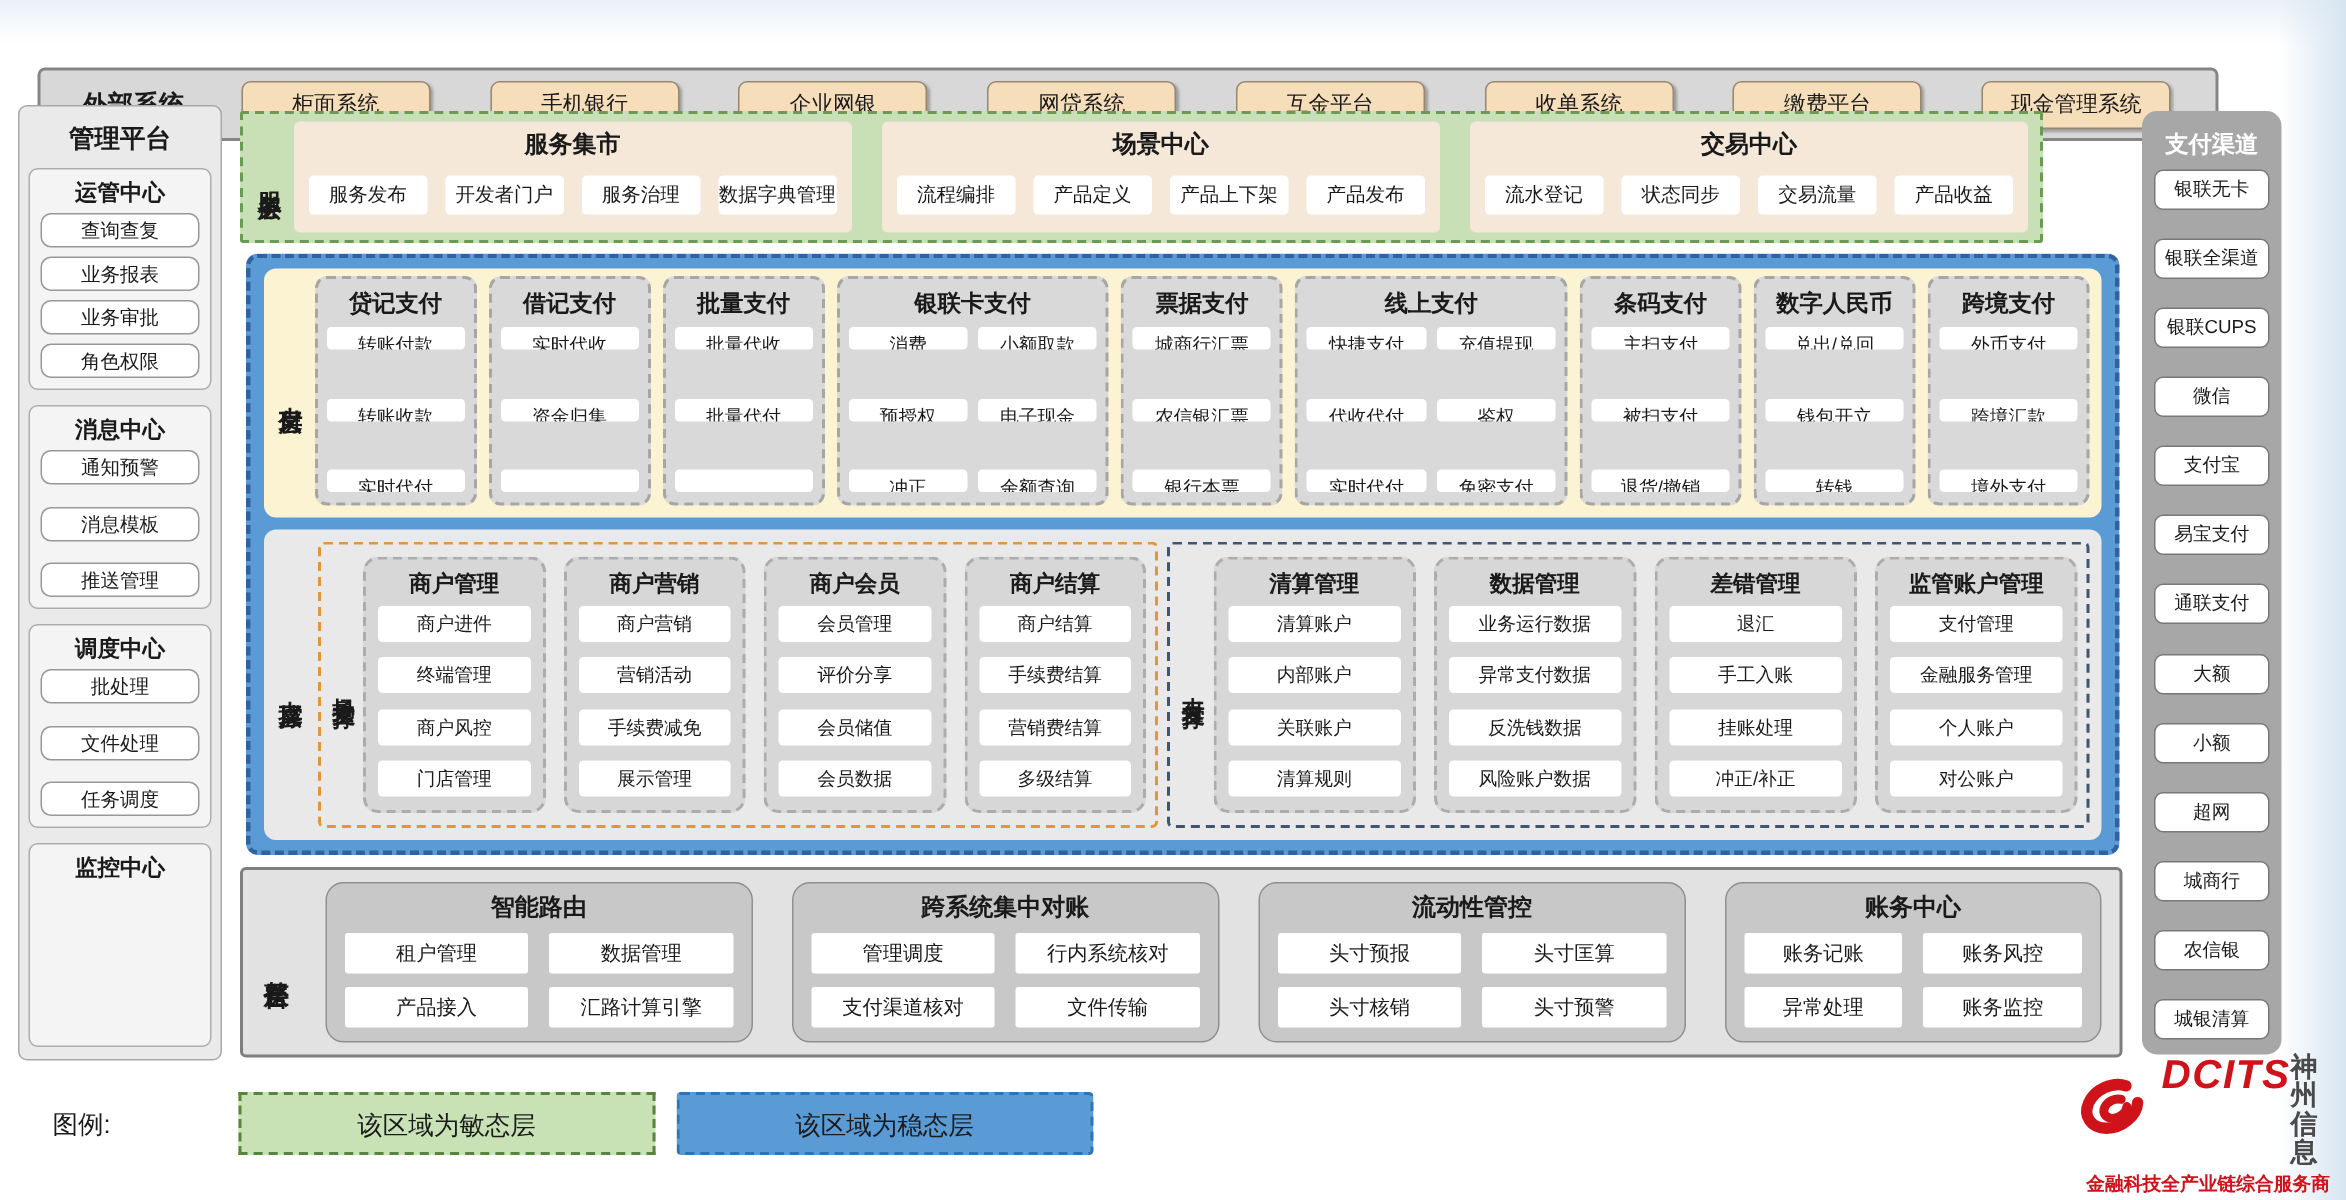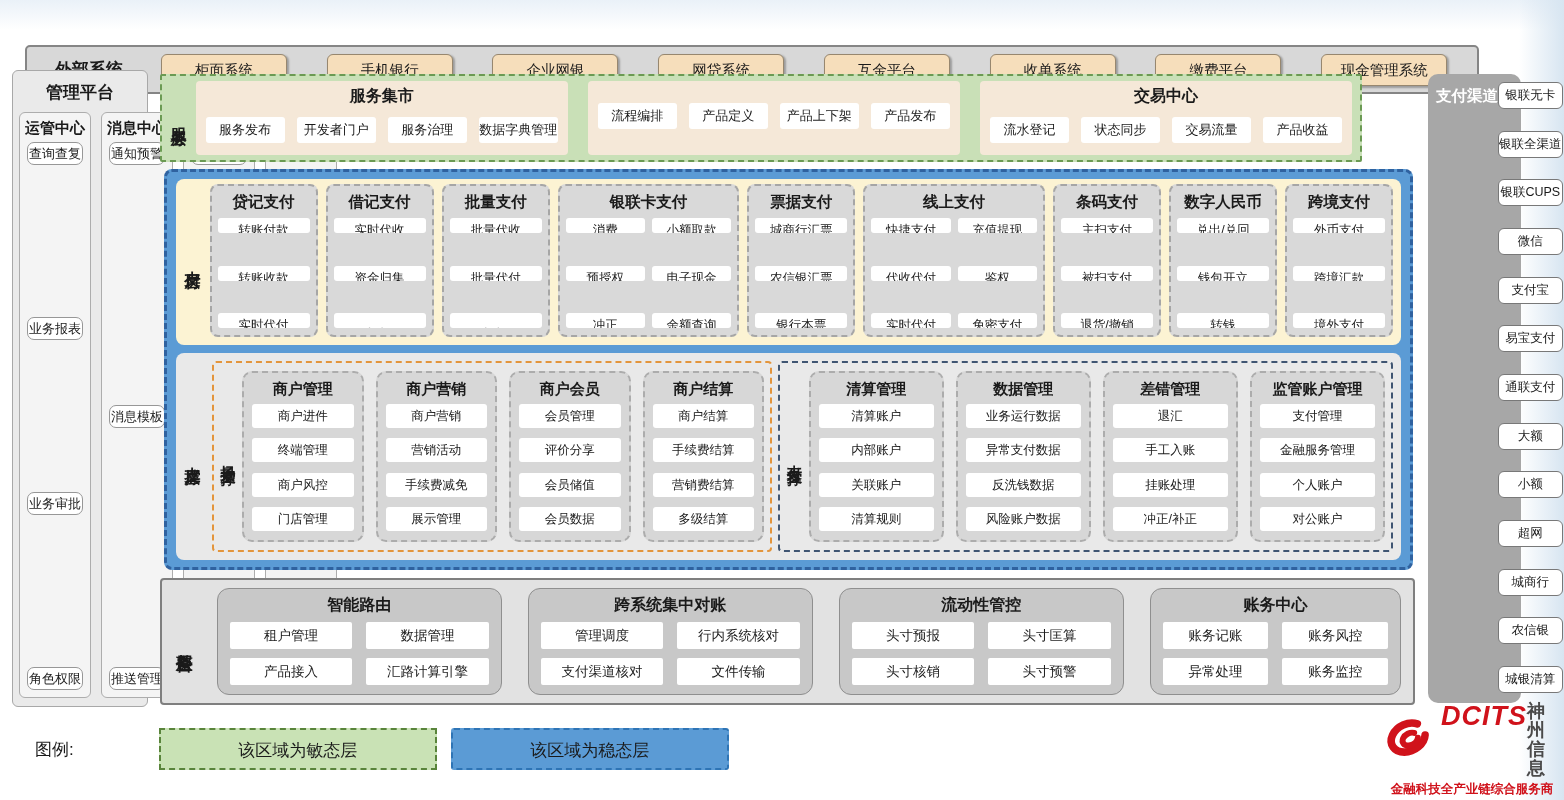--- a/index.html
+++ b/index.html
@@ -44,21 +44,21 @@
     box-shadow:1.5px 1.5px 2px rgba(0,0,0,.28);box-sizing:border-box;white-space:nowrap;
   }
 
   
   #mgmt-panel{
     position:absolute;left:12px;top:70px;width:136px;height:637px;
     background:#eaeaea;border:1.5px solid #a8a8a8;border-radius:6px;
     box-sizing:border-box;padding:6px 6px 8px;display:flex;flex-direction:column;
   }
   .mp-title{font-size:17px;font-weight:bold;text-align:center;margin:4px 0 8px;}
-  .mp-sections{flex:1;display:flex;flex-direction:row;justify-content:space-between;gap:10px;border-radius:26px;}
+  .mp-sections{flex:1;display:flex;flex-direction:column;justify-content:space-between;gap:10px;border-radius:26px;}
   .mp-section{
     background:#f4f4f4;border:1px solid #adadad;border-radius:6px;
     padding:4px 5px 7px;display:flex;flex-direction:column;flex:1;
   }
   .mp-section .group-title{font-size:15px;margin:2px 0 4px;}
   .mp-section .group-items{flex:1;gap:6px;align-content:space-between;}
   .mp-section .chip{
     border:1px solid #979797;border-radius:7px;height:23px;line-height:21px;
     font-size:13px;box-sizing:border-box;margin:0 2px;
   }
@@ -141,21 +141,21 @@
   }
   .int-group:last-child{flex:1;}
   .int-group .group-title{font-size:16px;margin:4px 0 6px;}
   .int-group .group-items{flex:1;gap:9px 14px;align-content:space-between;}
   .int-group .chip{height:27px;line-height:27px;font-size:13.5px;border-radius:2px;}
 
   
   #channels-panel{
     position:absolute;left:1428px;top:74px;width:93px;height:629px;
     background:#a7a7a7;border-radius:10px;box-sizing:border-box;
-    padding:8px 8px 10px;display:flex;flex-direction:row;
+    padding:8px 8px 10px;display:flex;flex-direction:column;
   }
   .ch-title{color:#ffffff;font-size:15.5px;font-weight:bold;text-align:center;margin:4px 0 6px;white-space:nowrap;}
   .ch-list{flex:1;display:flex;flex-direction:column;justify-content:space-between;}
   .channel-btn{
     background:#ffffff;border:1px solid #787878;border-radius:6px;
     height:27px;line-height:25px;font-size:12.5px;text-align:center;
     box-sizing:border-box;white-space:nowrap;
   }
 
   
@@ -236,20 +236,21 @@
         <div class="svc-group">
           <div class="group-title">服务集市</div>
           <div class="group-items cols-4">
             <div class="chip">服务发布</div>
             <div class="chip">开发者门户</div>
             <div class="chip">服务治理</div>
             <div class="chip">数据字典管理</div>
           </div>
         </div>
         <div class="svc-group">
+          <div class="group-title">场景中心</div>
           <div class="group-items cols-4">
             <div class="chip">流程编排</div>
             <div class="chip">产品定义</div>
             <div class="chip">产品上下架</div>
             <div class="chip">产品发布</div>
           </div>
         </div>
         <div class="svc-group">
           <div class="group-title">交易中心</div>
           <div class="group-items cols-4">

